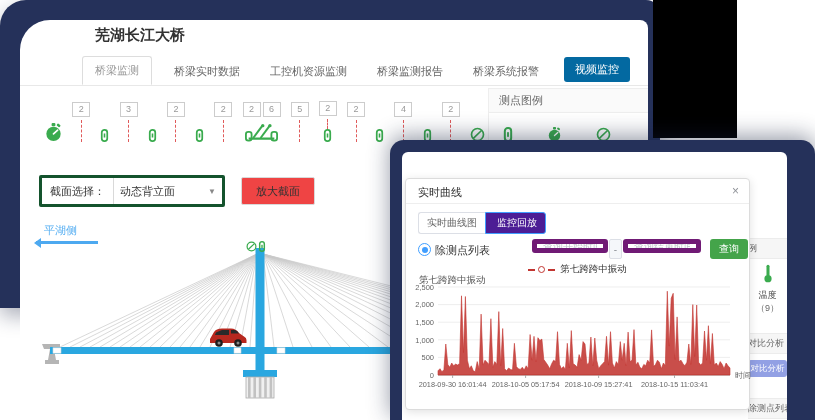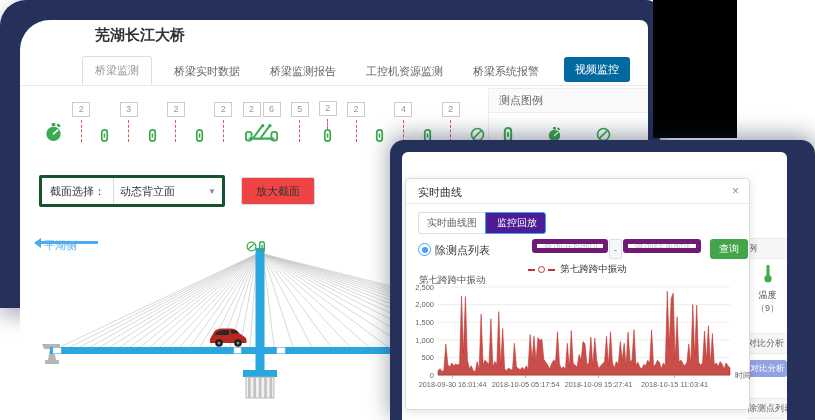--- a/index.html
+++ b/index.html
@@ -41,21 +41,21 @@
   .controls{position:absolute;left:19px;top:158px;height:26px;display:flex;align-items:center;}
   .sel-group{display:flex;align-items:center;border:3px solid #14532d;height:26px;border-radius:2px;}
   .sel-label{font-size:11px;color:#333;padding:0 8px;}
   .sel-box{display:flex;align-items:center;justify-content:space-between;width:96px;height:26px;
     border-left:1px solid #d9d9d9;font-size:11px;color:#333;padding:0 6px;cursor:pointer;}
   .sel-caret{font-size:8px;color:#888;}
   .zoom-btn{margin-left:16px;border:1px solid #d9d9d9;border-radius:2px;height:26px;line-height:26px;
     padding:0 14px;font-size:11px;color:#333;background:#ef4444;cursor:pointer;}
 
   
-  .side-label{position:absolute;left:24px;top:203px;color:#55aef2;font-size:11px;margin-top:15px;}
+  .side-label{position:absolute;left:24px;top:203px;color:#55aef2;font-size:11px;}
   .side-arrow{position:absolute;left:16px;top:221px;width:62px;height:3px;background:#4da9f0;}
   .side-arrow:before{content:"";position:absolute;left:-7px;top:-3px;border:5px solid transparent;
     border-right:7px solid #4da9f0;}
   .bridge-svg{position:absolute;left:0;top:220px;}
   .tower-icons{position:absolute;left:226px;top:221px;display:flex;gap:1px;line-height:0;}
 
   
   .black-region{position:absolute;left:653px;top:0;width:84px;height:138px;background:#000;}
 
   
@@ -114,22 +114,22 @@
 
   <div class="main-window">
     <div class="main-card">
 
       <div class="card-title">芜湖长江大桥</div>
 
       <div class="tabbar">
         <ul id="main-tabs">
             <li class="active">桥梁监测</li>
             <li>桥梁实时数据</li>
+            <li>工控机资源监测</li>
             <li>桥梁监测报告</li>
-            <li>工控机资源监测</li>
             <li>桥梁系统报警</li>
           </ul>
       </div>
       <div class="video-btn">视频监控</div>
 
       <div class="sensor-row" id="sensor-row">
           <div class="s-item">
             <span class="s-icon"><svg width="17" height="19" viewBox="0 0 18 20">
                 <rect x="7" y="0" width="4" height="3.4" rx="1" fill="#3aab4e"></rect>
                 <rect x="12.4" y="1.2" width="4" height="2.6" rx="1" fill="#3aab4e" transform="rotate(38 14.4 2.5)"></rect>

